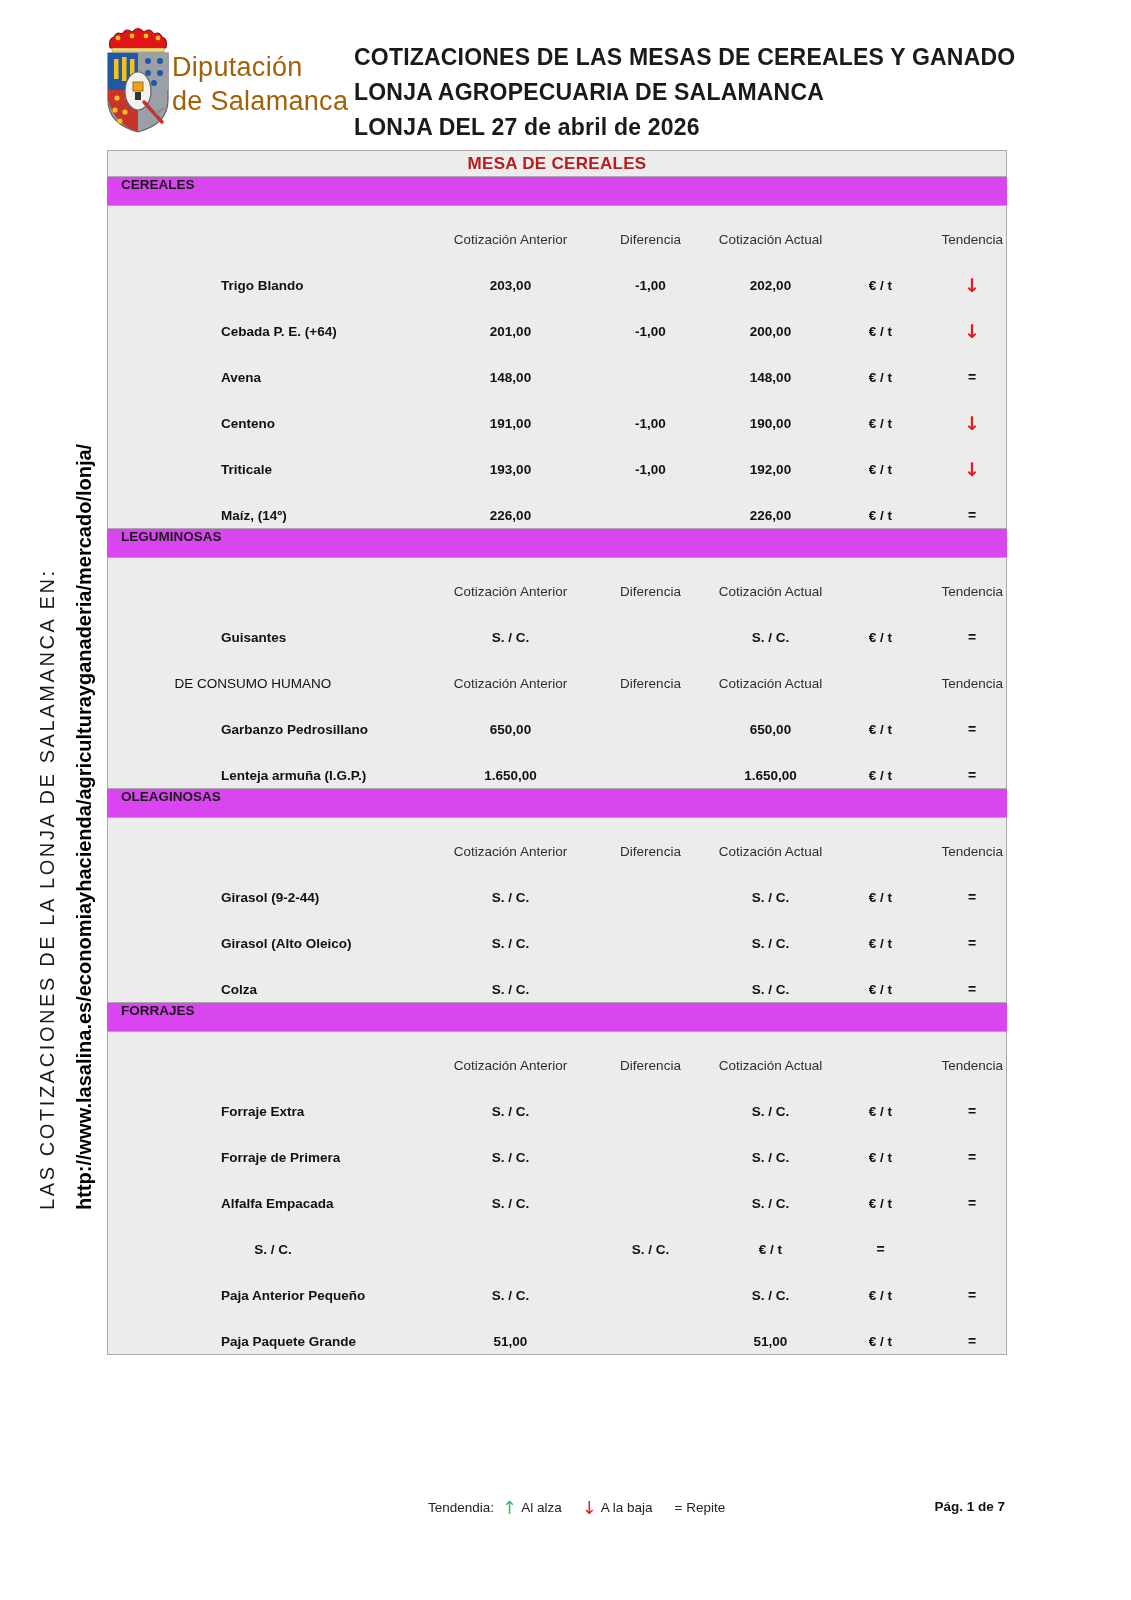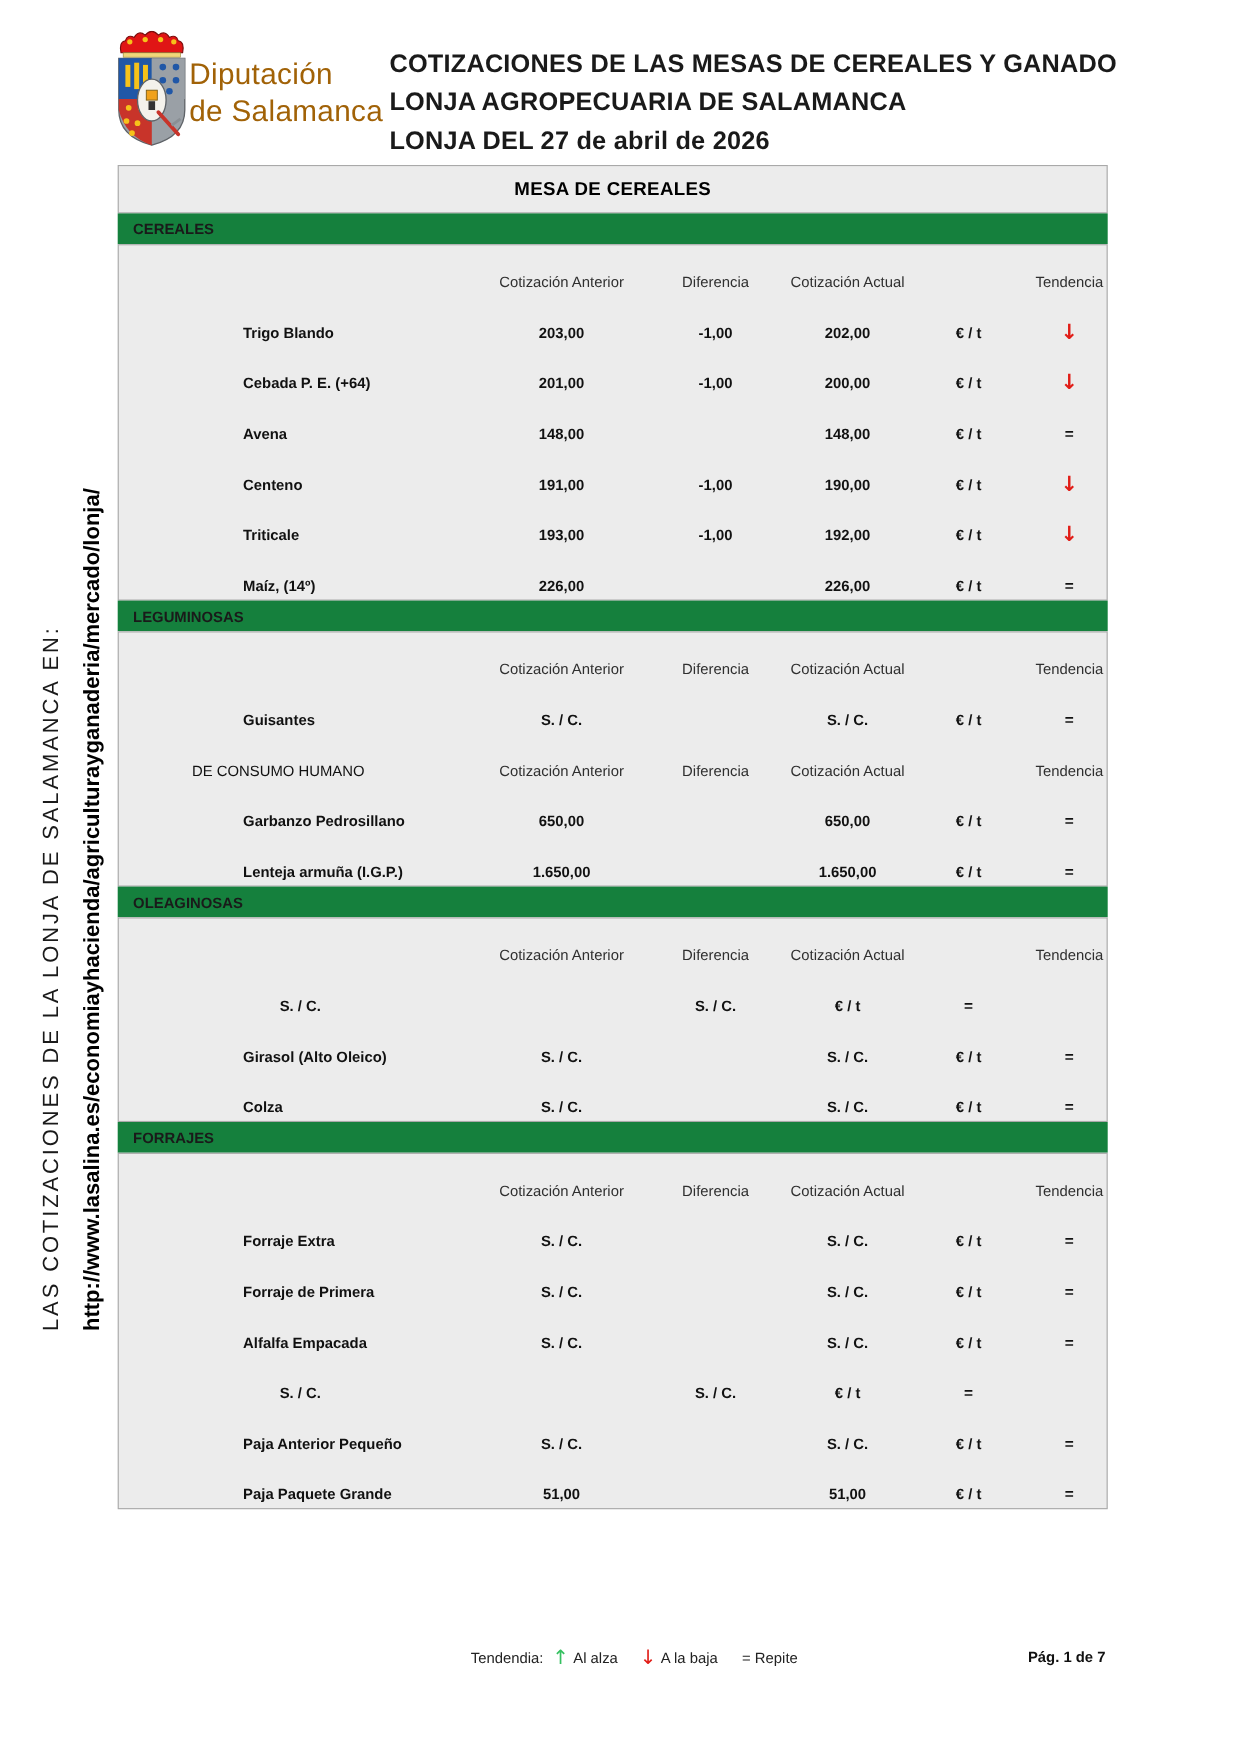--- a/index.html
+++ b/index.html
@@ -19,23 +19,23 @@
     position:absolute;left:-384px;top:723px;width:900px;height:74px;
     transform:rotate(-90deg);
     line-height:37px;text-align:left;white-space:nowrap;
   }
   .side-line1{font-size:20px;letter-spacing:2.6px;color:#1a1a1a;}
   .side-line2{font-size:20px;font-weight:bold;color:#000;}
 
   
   .lonja-table{position:absolute;left:107px;top:150px;width:900px;}
   .gray-box{background:#ececec;border:1px solid #a9a9a9;box-sizing:border-box;}
-  .table-title{height:44px;display:flex;align-items:center;justify-content:center;
-    font-size:17px;font-weight:bold;letter-spacing:.3px;color:#000000;}
-  .section-name-row{height:28px;background:#15803d;display:flex;align-items:center;
+  .table-title{height:27px;display:flex;align-items:center;justify-content:center;
+    font-size:17px;font-weight:bold;letter-spacing:.3px;color:#b91c1c;}
+  .section-name-row{height:28px;background:#d946ef;display:flex;
     padding-left:14px;font-size:13.5px;font-weight:bold;color:#1a1a1a;}
   .row{display:grid;grid-template-columns:330px 145px 135px 105px 115px 68px;height:26px;margin-top:20px;}
   .c{display:flex;align-items:center;justify-content:center;font-size:13.5px;color:#111;}
   .c.name{justify-content:flex-start;padding-left:113px;font-weight:bold;box-sizing:border-box;}
   .hdr-row .c{font-weight:normal;color:#2f2f2f;}
   .hdr-row .c.name{justify-content:center;padding-left:0;padding-right:40px;font-weight:normal;color:#111;}
   .hdr-row .c.tend{justify-content:flex-end;padding-right:3px;box-sizing:border-box;}
   .data-row .c{font-weight:bold;}
   .trend-down{color:#e11d17;font-family:"DejaVu Sans",sans-serif;font-size:19px;font-weight:600 !important;}
   .trend-eq{font-size:14px;font-weight:bold;}
@@ -247,20 +247,21 @@
     <div class="row hdr-row">
       <div class="c name"></div>
       <div class="c anterior">Cotización Anterior</div>
       <div class="c diferencia">Diferencia</div>
       <div class="c actual">Cotización Actual</div>
       <div class="c unit"></div>
       <div class="c tend">Tendencia</div>
     </div>
     <div class="rows">
   <div class="row data-row">
+    <div class="c name">Girasol (9-2-44)</div>
     <div class="c anterior">S. / C.</div>
     <div class="c diferencia"></div>
     <div class="c actual">S. / C.</div>
     <div class="c unit">€ / t</div>
     <div class="c tend trend-eq">=</div>
   </div>
 
   <div class="row data-row">
     <div class="c name">Girasol (Alto Oleico)</div>
     <div class="c anterior">S. / C.</div>

